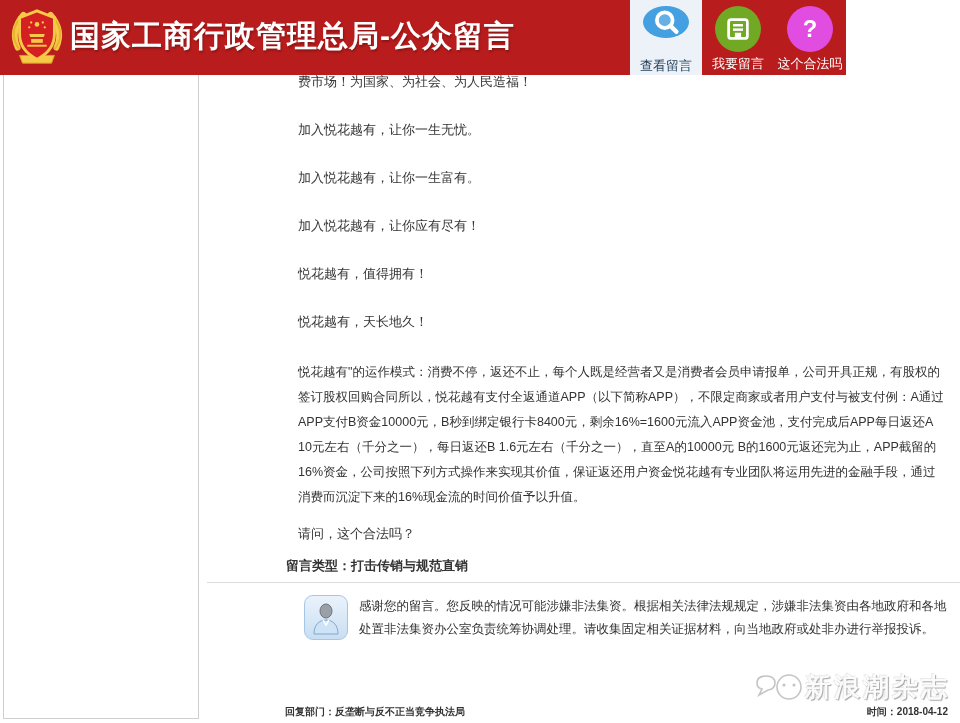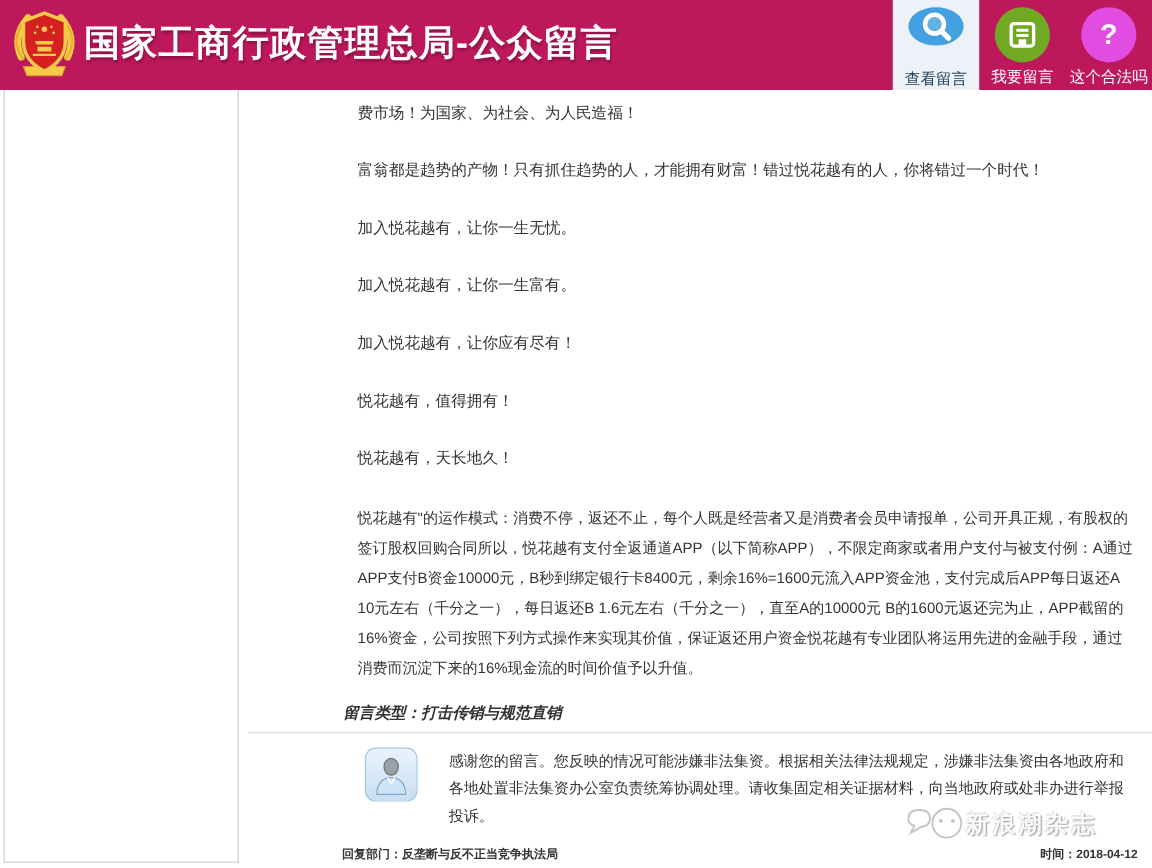--- a/index.html
+++ b/index.html
@@ -1,22 +1,22 @@
 <!DOCTYPE html>
 <html><head>
 <meta charset="utf-8">
 <style>
   * { margin:0; padding:0; box-sizing:border-box; }
   html,body { width:960px; height:723px; overflow:hidden; background:#fff;
     font-family:"Liberation Sans","DejaVu Sans",sans-serif; }
   .stage { position:relative; width:960px; height:723px; background:#fff; overflow:hidden; }
 
   
-  .header { position:absolute; left:0; top:0; width:960px; height:75px;
-    background:#be185d; z-index:30; display:flex; align-items:center; }
+  .header { position:absolute; left:0; top:0; width:846px; height:75px;
+    background:#b91c1c; z-index:30; display:flex; align-items:center; }
   .logo { position:absolute; left:6px; top:5px; width:62px; height:64px; }
   .site-title { position:absolute; left:70px; top:16px; color:#fff; font-weight:bold;
     font-size:30px; letter-spacing:1px; text-shadow:1px 2px 2px rgba(0,0,0,0.25); white-space:nowrap; }
   .nav { position:absolute; right:0; top:0; height:75px; display:flex; }
   .nav-item { width:72px; height:75px; display:flex; flex-direction:column; align-items:center;
     padding-top:6px; cursor:pointer; }
   .nav-item.active { background:#edf2f9;gap:16px; }
   .nav-circle { width:46px; height:46px; border-radius:50%; display:flex; align-items:center;
     justify-content:center; }
   .nav-label { margin-top:3px; font-size:13px; color:#fff; }
@@ -24,41 +24,41 @@
 
   
   .sidebar { position:absolute; left:3px; top:75px; width:196px; height:644px;
     background:#fff; border-left:1px solid #cfcfcf; border-right:1px solid #cfcfcf;
     border-bottom:1px solid #cfcfcf; z-index:5; }
 
   
   .main { position:absolute; left:201px; top:75px; width:759px; height:648px;
     background:#fff; overflow:hidden; z-index:10; }
   .content-flow { padding:0 12px 0 97px; margin-top:-3px; color:#333; }
-  .content-flow p.msg-p { font-size:13px; line-height:20px; margin:12px 0 28px 0; }
+  .content-flow p.msg-p { font-size:13px; line-height:20px; margin:0 0 28px 0; }
   .content-flow p.msg-long { font-size:12.5px; line-height:25px; margin:0 0 14px 0; }
   .content-flow p.msg-ask { font-size:13px; line-height:20px; margin:0 0 12px 0; }
-  .type-label { font-size:13px; font-weight:bold; color:#333; margin-left:-12px; line-height:20px;font-style:italic; }
+  .type-label { font-size:13px; font-weight:bold; color:#333; margin-left:-12px; line-height:20px; }
 
   .divider { margin:6px 0 0 6px; border-top:1px solid #dcdcdc; height:0; }
 
   .reply-row { display:flex; margin:12px 0 0 103px; padding-right:12px; }
   .avatar { width:44px; height:45px; flex:0 0 44px; border-radius:9px;
     background:linear-gradient(180deg,#eaf3fc 0%,#c9def2 100%);
     border:1px solid #a5c7e6; display:flex; align-items:center; justify-content:center; }
-  .reply-text { margin-left:26px; font-size:12.5px; line-height:23px; color:#333; width:600px; }
+  .reply-text { margin-left:11px; font-size:12.5px; line-height:23px; color:#333; width:600px; }
 
   .footer-row { position:absolute; left:0; bottom:4px; width:100%;
     padding:0 12px 0 84px; display:flex; justify-content:space-between;
     font-size:10px; font-weight:bold; color:#333; }
 
   
   .watermark { position:absolute; left:552px; top:595px; display:flex; align-items:center;
     z-index:20; pointer-events:none; opacity:0.95; }
-  .watermark-text { font-size:19px; font-weight:bold; letter-spacing:3px; color:#fbfbfb;
+  .watermark-text { font-size:26px; font-weight:bold; letter-spacing:3px; color:#fbfbfb;
     text-shadow:1px 1px 1px #9f9f9f, -1px -1px 0 #e8e8e8; white-space:nowrap; }
 </style>
 </head>
 <body>
 
 <div class="stage">
 
   <div class="header">
     <svg class="logo" viewBox="0 0 64 66">
 
@@ -118,27 +118,27 @@
       </div>
 
     </div>
   </div>
 
   <div class="sidebar"></div>
 
   <div class="main">
     <div class="content-flow">
       <p class="msg-p">费市场！为国家、为社会、为人民造福！</p>
-      <p class="msg-p">富翁都是趋势的产物！只有抓住趋势的人，才能拥有财富！错过悦花越有的人，你将错过一个时代！</p>
       <p class="msg-p">加入悦花越有，让你一生无忧。</p>
       <p class="msg-p">加入悦花越有，让你一生富有。</p>
       <p class="msg-p">加入悦花越有，让你应有尽有！</p>
       <p class="msg-p">悦花越有，值得拥有！</p>
       <p class="msg-p">悦花越有，天长地久！</p>
       <p class="msg-long">悦花越有"的运作模式：消费不停，返还不止，每个人既是经营者又是消费者会员申请报单，公司开具正规，有股权的签订股权回购合同所以，悦花越有支付全返通道APP（以下简称APP），不限定商家或者用户支付与被支付例：A通过APP支付B资金10000元，B秒到绑定银行卡8400元，剩余16%=1600元流入APP资金池，支付完成后APP每日返还A 10元左右（千分之一），每日返还B 1.6元左右（千分之一），直至A的10000元 B的1600元返还完为止，APP截留的16%资金，公司按照下列方式操作来实现其价值，保证返还用户资金悦花越有专业团队将运用先进的金融手段，通过消费而沉淀下来的16%现金流的时间价值予以升值。</p>
+      <p class="msg-ask">请问，这个合法吗？</p>
       <p class="type-label">留言类型：打击传销与规范直销</p>
     </div>
 
     <div class="divider"></div>
 
     <div class="reply-row">
       <div class="avatar">
         <svg width="34" height="36" viewBox="0 0 34 36">
           <ellipse cx="17" cy="11" rx="6" ry="7" fill="#9aa0a8" stroke="#6e737a" stroke-width="1"></ellipse>
           <path d="M5,34 C5,24 11,20 17,20 C23,20 29,24 29,34 Z" fill="#cfe3f6" stroke="#7fa8cc" stroke-width="1"></path>

